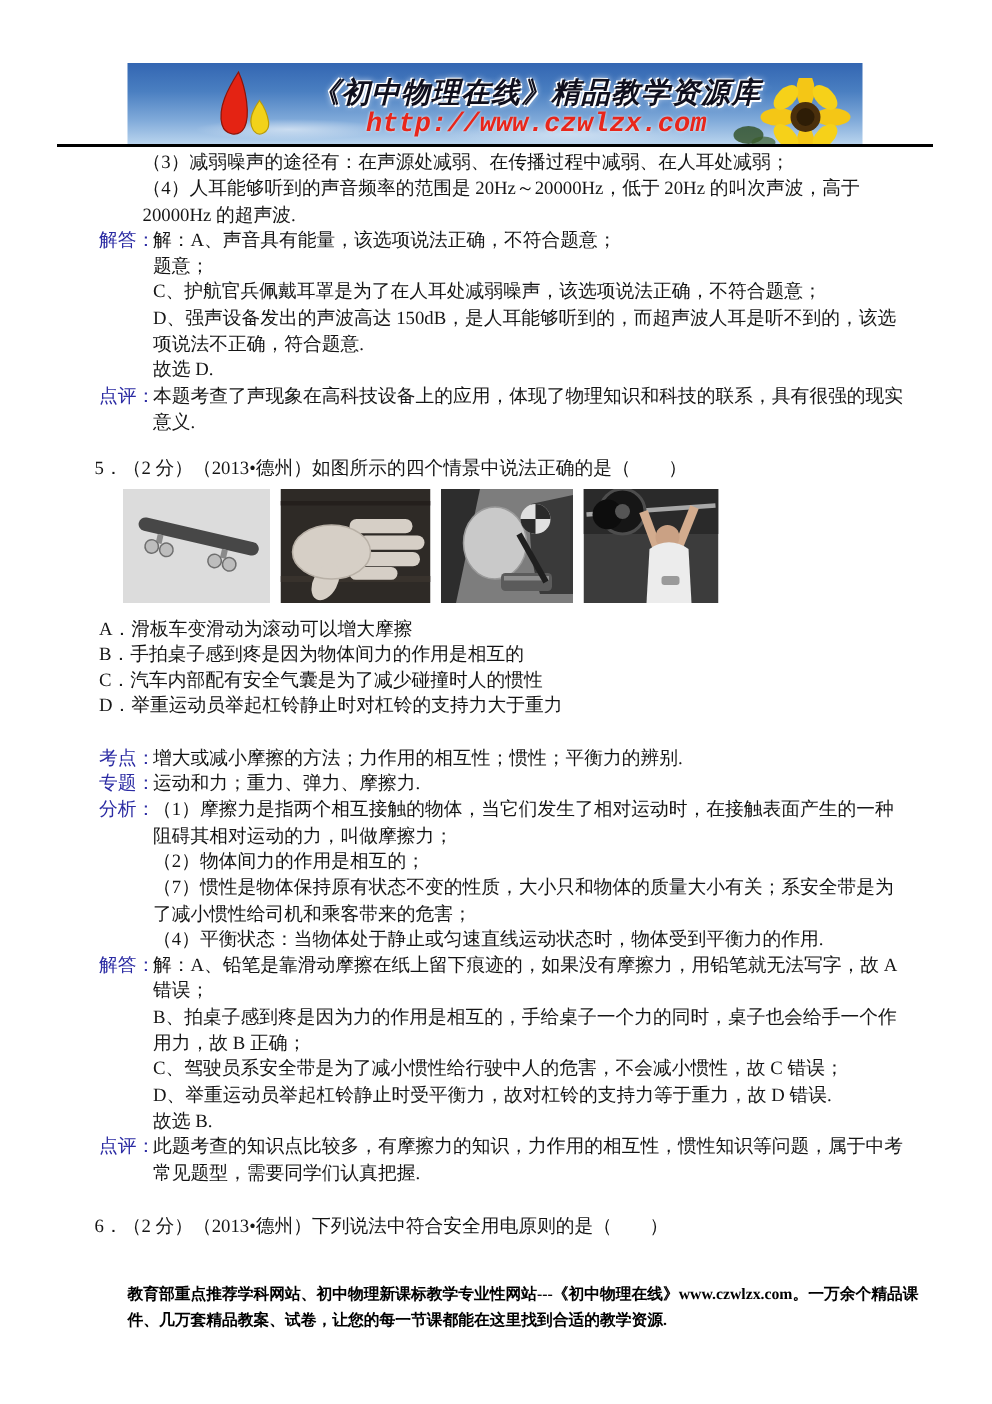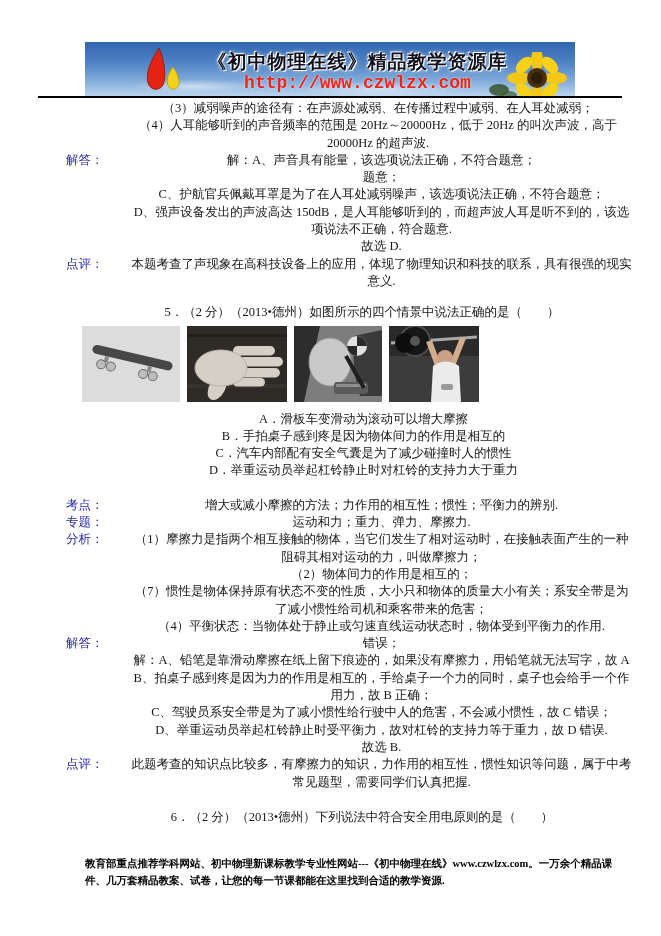--- a/index.html
+++ b/index.html
@@ -11,40 +11,41 @@
 
   
   .banner {
     position:absolute; left:85px; top:42px; width:490px; height:54px;
     overflow:hidden;
     background:
       radial-gradient(90px 10px at 22% 82%, rgba(255,255,255,.50), rgba(255,255,255,0) 70%),
       radial-gradient(120px 12px at 60% 88%, rgba(255,255,255,.45), rgba(255,255,255,0) 70%),
       radial-gradient(70px 9px at 78% 30%, rgba(255,255,255,.30), rgba(255,255,255,0) 70%),
       linear-gradient(180deg,#3366b2 0%, #4a7fc1 35%, #7fa9d9 70%, #b9d4ee 100%);
+    font-style: italic;
   }
   .banner-logo { position:absolute; left:52px; top:5px; width:50px; height:46px; }
   .banner-title {
     position:absolute; left:105px; top:7px; width:335px; text-align:center;
     font-weight:bold; font-size:19px; letter-spacing:1px; color:#10101e;
     text-shadow:1px 1px 0 #ffffff, -1px -1px 0 #ffffff, 0 0 4px #ffffff;
     white-space:nowrap;
   }
   .banner-url {
     position:absolute; left:105px; top:31px; width:335px; text-align:center;
     font-family:"Liberation Mono","DejaVu Sans Mono",monospace;
     font-weight:bold; font-size:18px; color:#e8261b;
     text-shadow:0 0 2px rgba(255,255,255,.85);
     white-space:nowrap;
   }
   .banner-sunflower { position:absolute; right:4px; bottom:-2px; width:86px; height:46px; }
   .header-rule { position:absolute; left:38px; top:96px; width:584px; height:2px; background:#000; }
 
   
-  .content { position:absolute; left:0; top:100px; width:661px; font-size:12.5px; line-height:17.3px;text-align:center; }
+  .content { position:absolute; left:0; top:100px; width:661px; font-size:12.5px; line-height:17.3px; }
   .tline { white-space:pre; }
   .plain { margin-left:95px; }
   .lrow  { display:flex; margin-left:66px; }
   .lrow .lbl { flex:0 0 36px; width:36px; color:#2b2ba3; white-space:nowrap; }
   .lrow .col { flex:1 1 auto; min-width:0; }
   .qtitle { margin-left:63px; white-space:pre; }
   .q5-title { margin-top:14px; }
   .opts { margin-left:66px; margin-top:9px; }
   .imgrow { display:flex; margin:4px 0 0 82px; }
   .fig { height:76px; margin-right:7px; }
@@ -216,22 +217,22 @@
           <div class="tline">（2）物体间力的作用是相互的；</div>
           <div class="tline">（7）惯性是物体保持原有状态不变的性质，大小只和物体的质量大小有关；系安全带是为</div>
           <div class="tline">了减小惯性给司机和乘客带来的危害；</div>
           <div class="tline">（4）平衡状态：当物体处于静止或匀速直线运动状态时，物体受到平衡力的作用.</div>
         </div>
     </div>
 
     <div class="lrow">
       <span class="lbl">解答：</span>
       <div class="col">
+          <div class="tline">解：A、铅笔是靠滑动摩擦在纸上留下痕迹的，如果没有摩擦力，用铅笔就无法写字，故 A</div>
           <div class="tline">错误；</div>
-          <div class="tline">解：A、铅笔是靠滑动摩擦在纸上留下痕迹的，如果没有摩擦力，用铅笔就无法写字，故 A</div>
           <div class="tline">B、拍桌子感到疼是因为力的作用是相互的，手给桌子一个力的同时，桌子也会给手一个作</div>
           <div class="tline">用力，故 B 正确；</div>
           <div class="tline">C、驾驶员系安全带是为了减小惯性给行驶中人的危害，不会减小惯性，故 C 错误；</div>
           <div class="tline">D、举重运动员举起杠铃静止时受平衡力，故对杠铃的支持力等于重力，故 D 错误.</div>
           <div class="tline">故选 B.</div>
         </div>
     </div>
 
     <div class="lrow">
       <span class="lbl">点评：</span>

